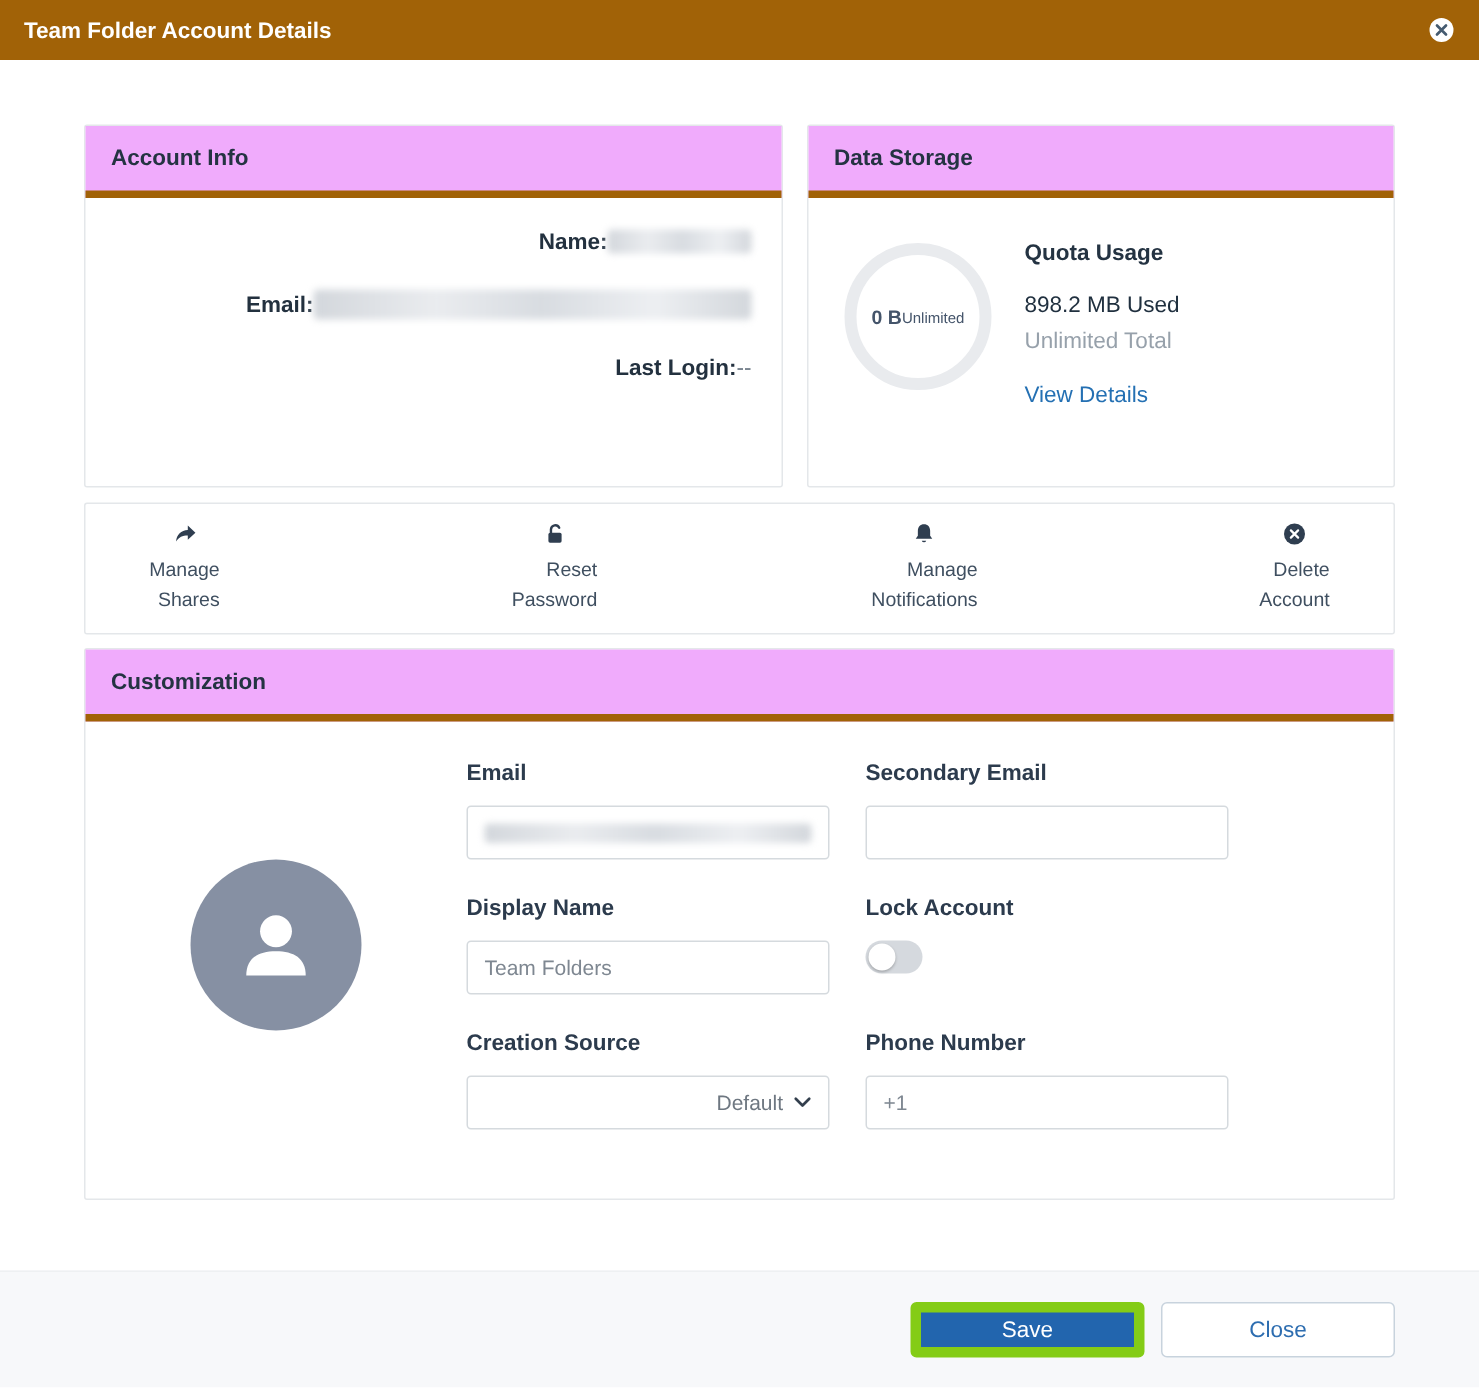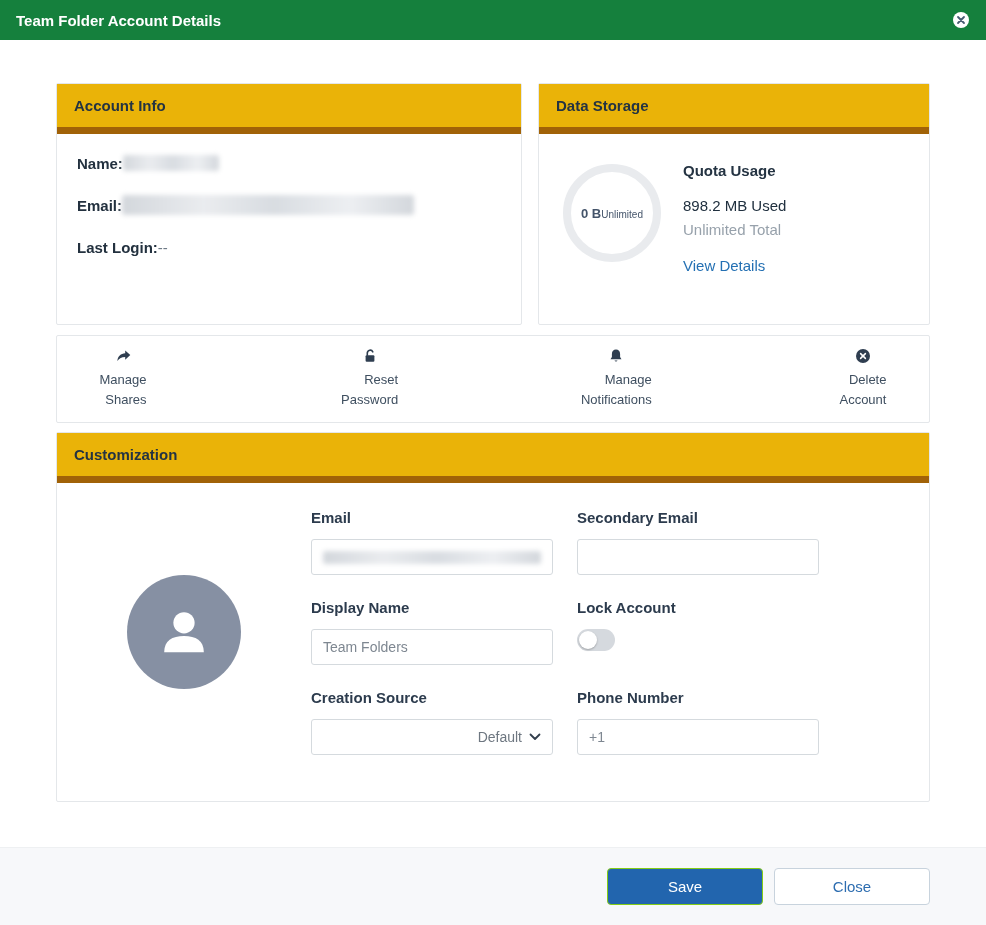--- a/index.html
+++ b/index.html
@@ -4,38 +4,38 @@
 <style>
   html,body{margin:0;padding:0}
   *{box-sizing:border-box}
   body{
     width:986px;height:925px;overflow:hidden;
     font-family:"Liberation Sans",sans-serif;
     background:#ffffff;display:flex;flex-direction:column;
   }
   
   .modal-header{
-    height:40px;flex:0 0 auto;background:#15803d;
+    height:40px;flex:0 0 auto;background:#a16207;
     display:flex;align-items:center;justify-content:space-between;
     padding:0 16px;
   }
   .modal-title{color:#ffffff;font-size:15px;font-weight:bold}
   .close-btn{width:18px;height:18px;display:flex;cursor:pointer}
   
   .content{flex:1 1 auto;padding:43px 56px 0}
   .top-row{display:flex;justify-content:space-between}
   .card{border:1px solid #e4e7ea;border-radius:2px;background:#fff}
   .card-header{
-    padding:13px 17px;border-bottom:7px solid #a16207;background:#eab308;
+    padding:13px 17px;border-bottom:5px solid #a16207;background:#f0abfc;
     font-size:15px;font-weight:bold;color:#243342;
   }
   .account-card{width:466px;height:242px}
   .storage-card{width:392px;height:242px}
   .info-rows{padding:8px 20px}
-  .info-row{display:flex;justify-content:flex-start;align-items:center;height:42px}
+  .info-row{display:flex;justify-content:flex-end;align-items:center;height:42px}
   .info-label{font-weight:bold;color:#23313f;font-size:15px}
   .info-value{color:#6f7b87;font-size:15px;text-align:right}
   .redacted{
     border-radius:3px;filter:blur(2.5px);
     background:linear-gradient(90deg,#d3d7dc,#eaecef 28%,#d8dce1 52%,#edeff2 78%,#d3d7dc);
   }
   .redacted.name{width:96px;height:16px}
   .redacted.email{width:292px;height:20px}
   .redacted.input-email{width:218px;height:13px}
   
@@ -99,21 +99,21 @@
   }
   
   .modal-footer{
     height:78px;flex:0 0 auto;background:#f7f8fa;border-top:1px solid #eef0f2;
     display:flex;align-items:center;justify-content:flex-end;gap:11px;padding:0 56px;
   }
   .btn{
     width:156px;height:37px;border-radius:4px;font-size:15px;cursor:pointer;
     font-family:"Liberation Sans",sans-serif;display:flex;align-items:center;justify-content:center;
   }
-  .btn-save{background:#2265ae;border:1px solid #84cc16;color:#fff}
+  .btn-save{background:#2265ae;border:7px solid #84cc16;color:#fff}
   .btn-close{background:#fff;border:1px solid #c8d3dd;color:#2d6db0}
 </style>
 </head>
 <body>
 
 <div class="modal-header">
   <div class="modal-title">Team Folder Account Details</div>
   <div class="close-btn">
     <svg width="18" height="18" viewBox="0 0 18 18">
       <circle cx="9" cy="9" r="8" fill="#ffffff"></circle>

